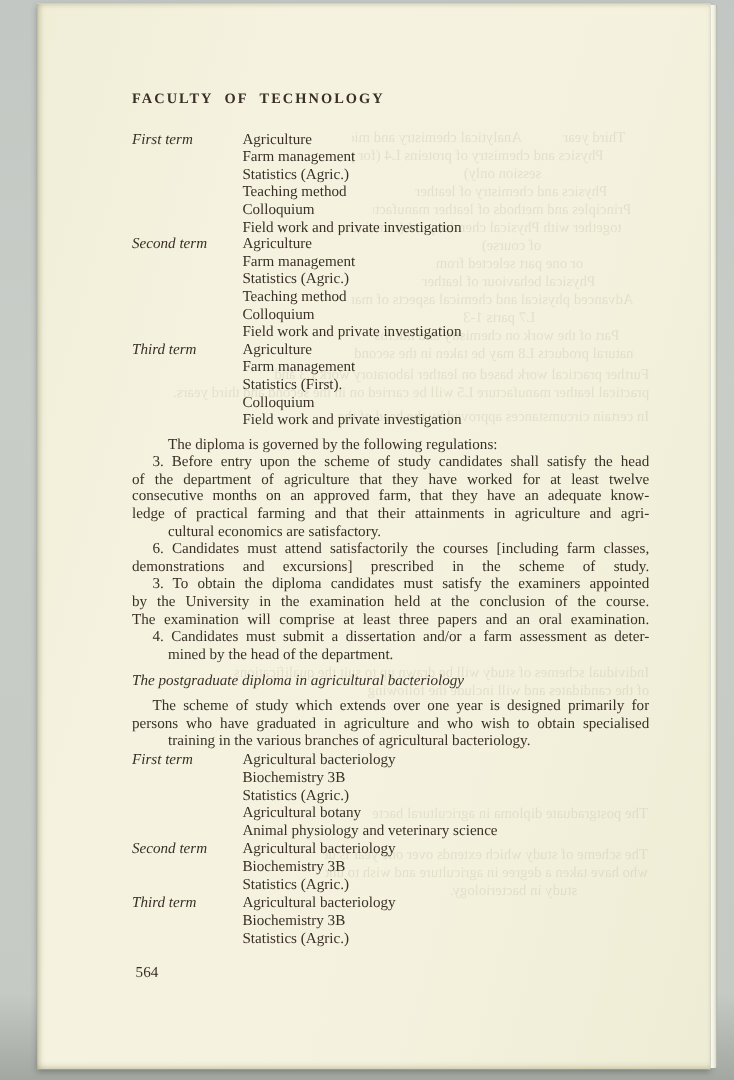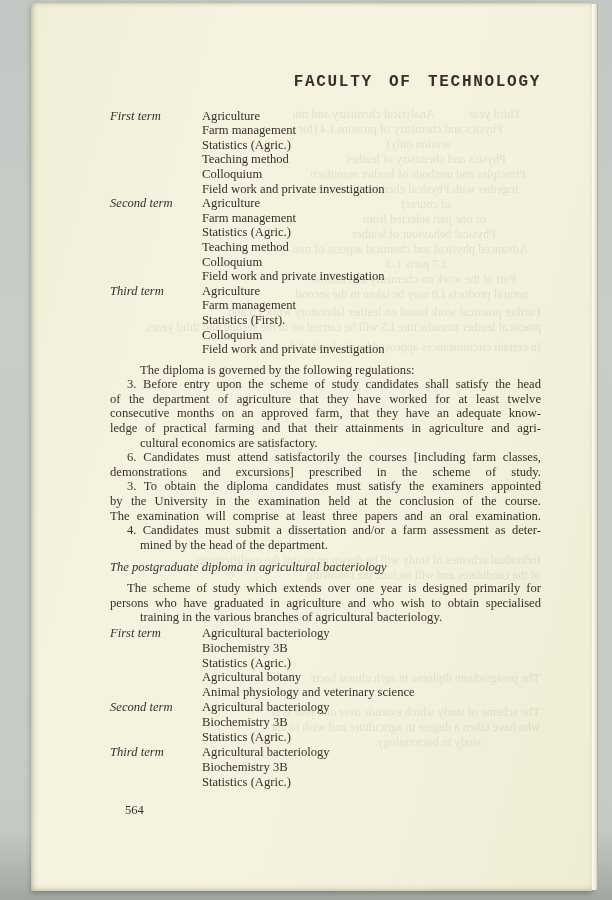--- a/index.html
+++ b/index.html
@@ -46,47 +46,46 @@
   .content {
     position: absolute;
     left: 79px; top: 72px;
     width: 431px;
     z-index: 2;
     color: #392f26;
     font-size: 12.6px;
     line-height: 14.6px;
   }
   .running-head {
-    text-align: right;
-    font-size: 16px;
+    text-align: left;
+    font-size: 12px;
     font-weight: bold;
     letter-spacing: 1.7px;
     word-spacing: 5px;
     height: 14.6px;
-    font-family: Liberation Mono, monospace;
   }
   .scheme-table { margin-top: 19px; }
   .trow { display: flex; height: 14.6px; overflow: hidden; }
   .table2 .trow { height: 14.9px; }
   .tlabel { width: 92px; flex: none; font-style: italic; }
   .tcourse { flex: 1; white-space: nowrap; overflow: hidden; }
   .regs-block { margin-top: 6px; }
   .para { margin: 0; }
   .line { height: 14.6px; overflow: hidden; }
   .jline { text-align: justify; text-align-last: justify; }
   .lastline { text-align: left; margin-left: 30px; }
   .p-indent .line:first-child { text-indent: 17px; }
   .subhead {
     margin-top: 8px;
     font-style: italic;
     height: 14.6px; overflow: hidden;
   }
   .postgrad-intro { margin-top: 6px; }
   .table2 { margin-top: 1px; }
-  .pagenum { margin-top: 13px; margin-left: 15px; height: 14.6px; }
+  .pagenum { margin-top: 13px; margin-left: 3px; height: 14.6px; }
 </style>
 </head>
 <body>
 
 <div class="paper">
   <div class="ghost-layer">
       <div class="ghost" style="left: 412px; top: 104px; width: 78px;">Third year</div>
       <div class="ghost" style="left: 262px; top: 104px; width: 142px;">Analytical chemistry and microscopical</div>
       <div class="ghost" style="left: 262px; top: 119px; width: 210px;">Physics and chemistry of proteins L4 (for part of</div>
       <div class="ghost" style="left: 330px; top: 134px; width: 90px;">session only)</div>

